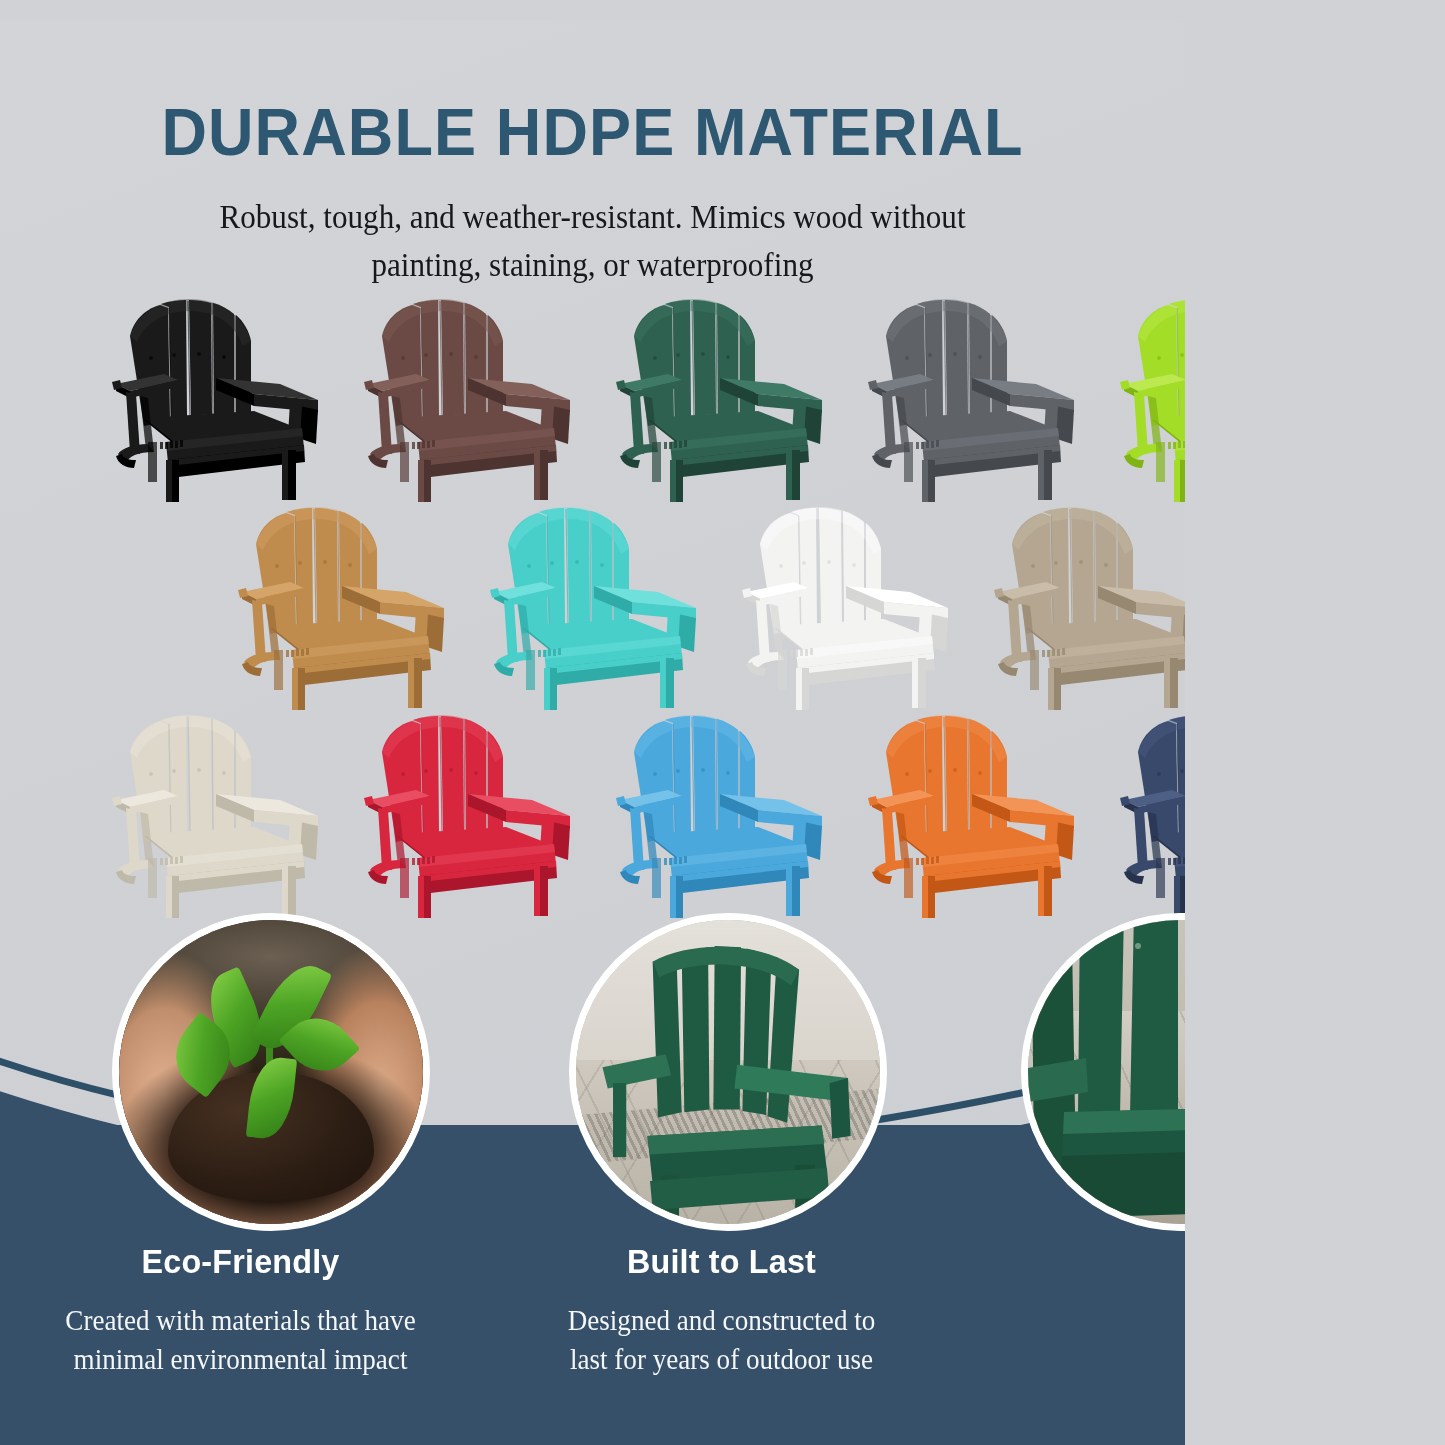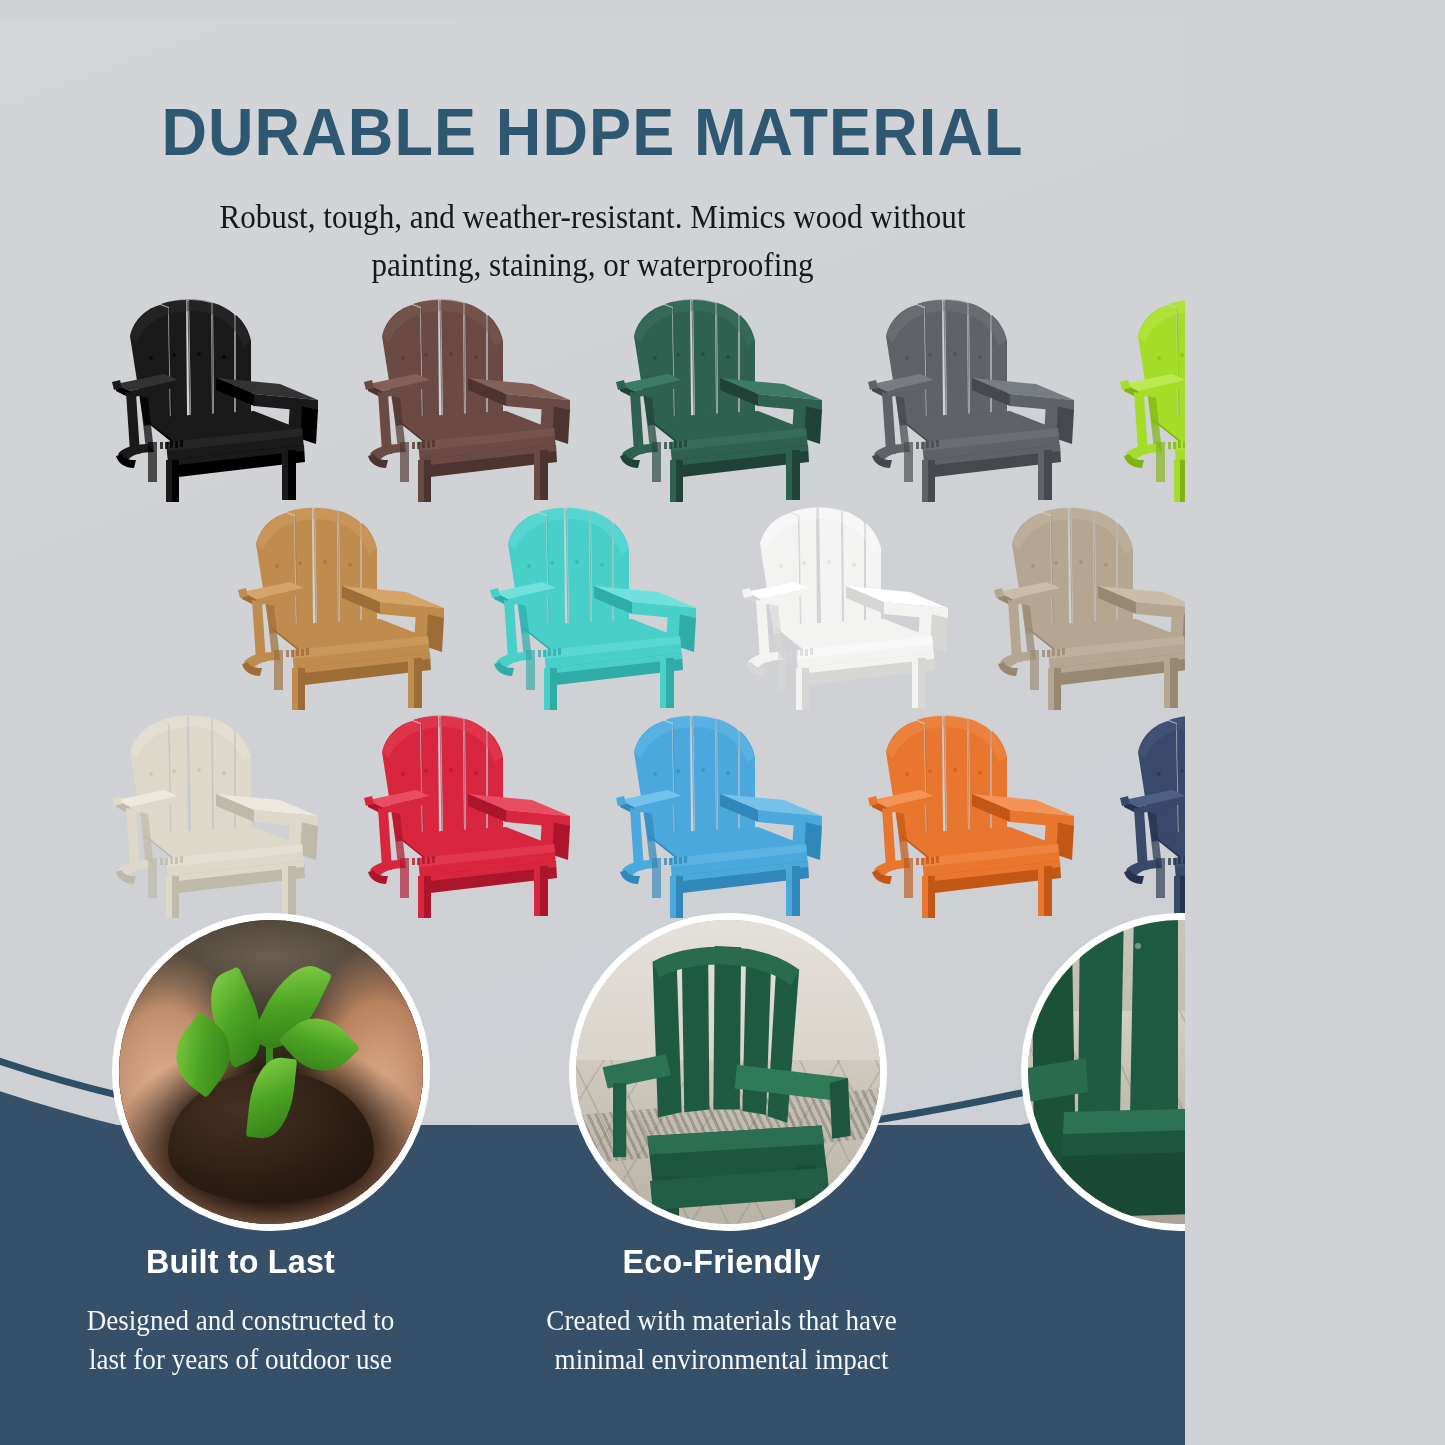--- a/index.html
+++ b/index.html
@@ -1391,28 +1391,28 @@
               <circle cx="222" cy="26" r="3"></circle>
             </g>
           </svg>
         </div>
       </div>
     </div>
   </div>
 
   <div class="features">
     <div class="feature">
+      <div class="feature-title">Eco-Friendly</div>
+      <div class="feature-desc">
+        <div>Created with materials that have</div>
+        <div>minimal environmental impact</div>
+      </div>
+    </div>
+    <div class="feature">
       <div class="feature-title">Built to Last</div>
       <div class="feature-desc">
         <div>Designed and constructed to</div>
         <div>last for years of outdoor use</div>
       </div>
     </div>
-    <div class="feature">
-      <div class="feature-title">Eco-Friendly</div>
-      <div class="feature-desc">
-        <div>Created with materials that have</div>
-        <div>minimal environmental impact</div>
-      </div>
-    </div>
   </div>
 
 </div>
 
 </body></html>

